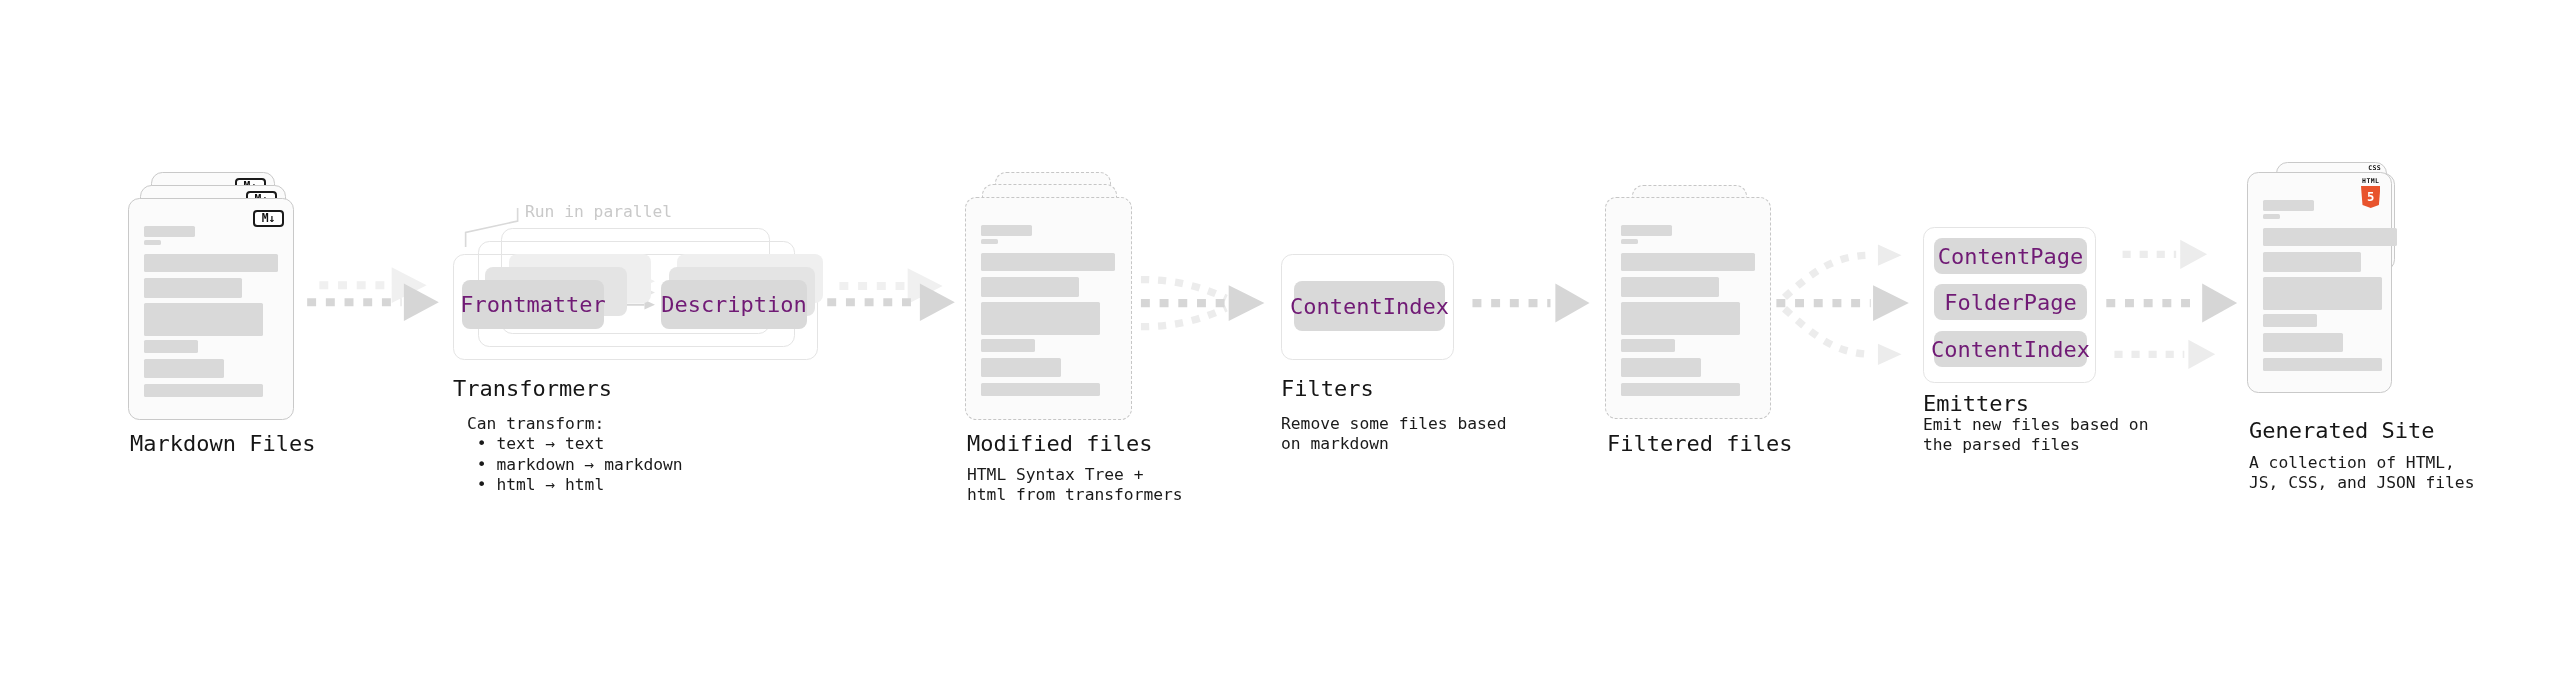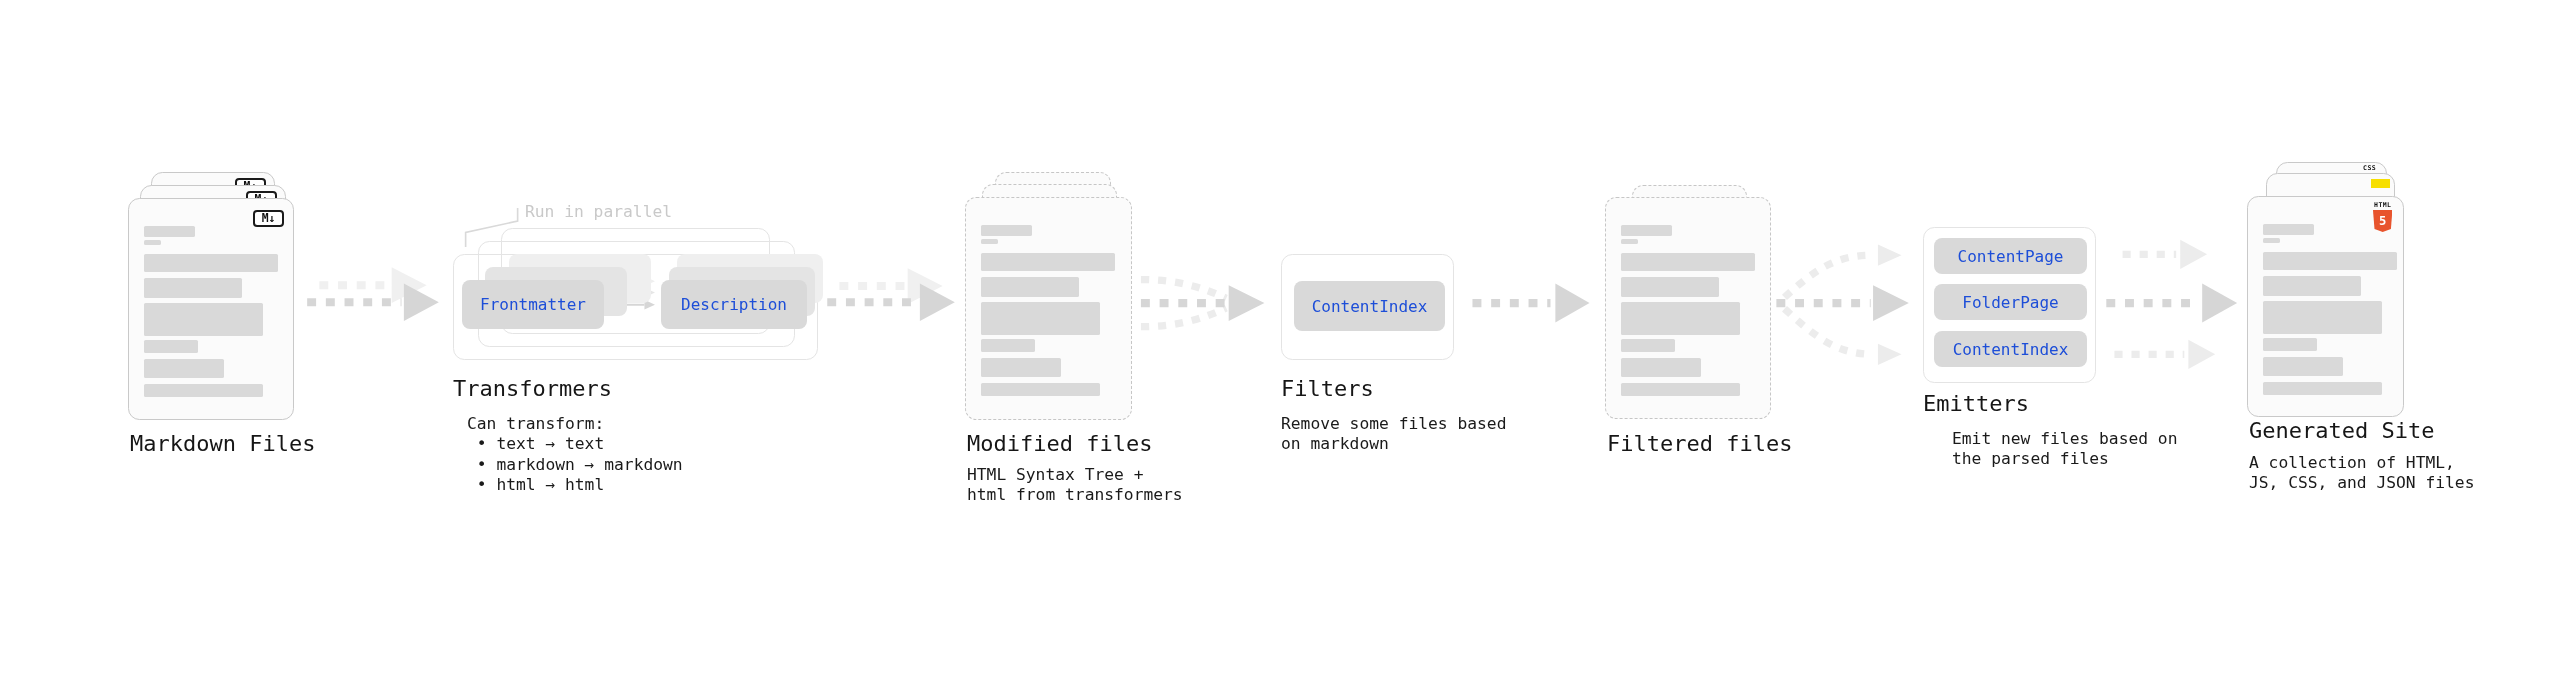--- a/index.html
+++ b/index.html
@@ -29,38 +29,38 @@
   .file-card.dashed{border-style:dashed;border-color:#c6c6c6;}
   .doc-lines{position:absolute;inset:0;}
   .doc-line{position:absolute;left:15.4px;background:var(--line-gray);border-radius:1.6px;}
 
   
   .md-badge{position:absolute;width:31px;height:17px;border:2px solid #1a1a1a;border-radius:4.1px;
     background:#ffffff;display:flex;align-items:center;justify-content:center;
     font-size:11.4px;font-weight:bold;color:#111;}
 
   
-  .css-badge{position:absolute;width:18px;text-align:left;}
+  .css-badge{position:absolute;width:18px;text-align:right;}
   .css-badge .css-txt{font-size:6.5px;font-weight:bold;color:#111;line-height:6.5px;letter-spacing:0.4px;}
   .css-badge .css-bar{height:2.4px;margin-top:0.8px;background:#2965f1;border-radius:0.8px;}
   .js-badge{position:absolute;width:18.7px;height:9px;background:#f7df00;}
   .html5-badge{position:absolute;width:21px;text-align:center;}
   .html5-badge .html-txt{font-size:6.5px;font-weight:bold;color:#111;line-height:7.3px;letter-spacing:0.4px;}
   .html5-badge .shield{width:19.5px;height:22px;margin:0.8px auto 0;background:#e8542d;
     clip-path:polygon(0 0,100% 0,92% 86%,50% 100%,8% 86%);
     display:flex;align-items:center;justify-content:center;}
   .html5-badge .five{color:#ffffff;font-size:12.2px;font-weight:bold;line-height:12.2px;}
 
   
   .outline-box{position:absolute;border:1.6px solid var(--outline-border);border-radius:11.4px;background:transparent;}
   .outline-box.filled{background:#ffffff;}
 
   
   .pill{position:absolute;background:var(--btn-gray);border-radius:8.1px;display:flex;align-items:center;justify-content:center;
-    font-size:16px;color:#1d4ed8;}
+    font-size:22px;color:#701a75;}
   .pill.ghost2{background:var(--btn-gray2);}
   .pill.ghost3{background:var(--btn-gray3);}
 
   
   .stage-label{position:absolute;font-size:22px;color:#161616;white-space:nowrap;}
   .stage-desc{position:absolute;font-size:16.3px;line-height:20.3px;color:#1a1a1a;white-space:nowrap;}
   .annotation{position:absolute;font-size:16.3px;color:#c9c9c9;white-space:nowrap;}
 </style>
 </head>
 <body>
@@ -226,37 +226,37 @@
     </div>
     <div class="stage-label" style="left:1607px;top:431px;">Filtered files</div>
   </div>
 
   <div class="abs">
     <div class="outline-box filled" style="left:1923px;top:227px;width:173px;height:156px;"></div>
     <div class="pill" style="left:1934px;top:238px;width:153px;height:36px;">ContentPage</div>
     <div class="pill" style="left:1934px;top:284px;width:153px;height:36px;">FolderPage</div>
     <div class="pill" style="left:1934px;top:331px;width:153px;height:36px;">ContentIndex</div>
     <div class="stage-label" style="left:1923px;top:391px;">Emitters</div>
-    <div class="stage-desc" style="left:1923px;top:429px;margin-left:29px;">
+    <div class="stage-desc" style="left:1923px;top:415px;">
       <div>Emit new files based on</div>
       <div>the parsed files</div>
     </div>
   </div>
 
   <div class="abs">
     <div class="file-card" style="left:2276px;top:162px;width:111px;height:98px;">
       <div class="css-badge" style="right:4.9px;top:2.4px;">
         <div class="css-txt">CSS</div>
         <div class="css-bar"></div>
       </div>
     </div>
     <div class="file-card" style="left:2266px;top:173px;width:129px;height:98px;">
       <div class="js-badge" style="right:4.1px;top:4.9px;"></div>
     </div>
-    <div class="file-card" style="left:2247px;top:196px;width:157px;height:221px;">
+    <div class="file-card" style="left:2247px;top:172px;width:145px;height:221px;">
       <div class="html5-badge" style="right:9.8px;top:4.9px;">
         <div class="html-txt">HTML</div>
         <div class="shield">
           <span class="five">5</span>
         </div>
       </div>
       <div class="doc-lines">
           <div class="doc-line" style="top: 27px; width: 51px; height: 10.6px;"></div>
           <div class="doc-line" style="top: 41px; width: 17px; height: 4.9px;"></div>
           <div class="doc-line" style="top: 55px; width: 134px; height: 18px;"></div>

